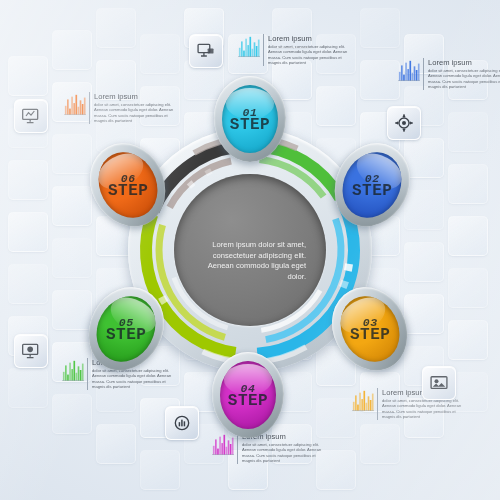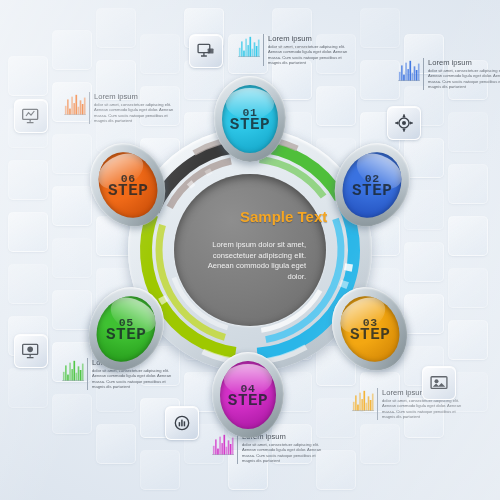--- a/index.html
+++ b/index.html
@@ -129,21 +129,21 @@
     pointer-events:none;
   }
   .step-label {
     position: relative; z-index:2;
     font-family: "Liberation Mono", monospace;
     font-size: 11px; font-weight: bold;
     color: rgba(25,35,40,.80);
     line-height: 12px; text-align:center;
     letter-spacing: .5px;
   }
-  .step-label .num { font-size: 11.5px; display:block; }
+  .step-label .num { font-size: 11.5px; display:block;font-style:italic; }
   .step-label .word { font-size: 16px; display:block; }
 </style>
 </head>
 <body>
 
 <div id="bg"></div>
 
 <div id="tiles">
     <div class="tile" style="left:8px;top:56px;width:40px;height:40px;opacity:0.63"></div>
     <div class="tile" style="left:8px;top:108px;width:40px;height:40px;opacity:0.30"></div>
@@ -260,21 +260,20 @@
       <path d="M 221.03 135.92 A 100 100 0 0 1 219.81 142.79" fill="none" stroke="#ffffff" stroke-width="8" opacity="0.85"></path>
       <path d="M 217.11 152.90 A 100 100 0 0 1 214.72 159.46" fill="none" stroke="#ffffff" stroke-width="8" opacity="0.5"></path>
       <path d="M 37.20 174.99 A 100 100 0 0 1 33.71 168.95" fill="none" stroke="#ffffff" stroke-width="8" opacity="0.6"></path>
       <path d="M 60.87 58.70 A 88 88 0 0 1 65.43 54.59" fill="none" stroke="#ffffff" stroke-width="6" opacity="0.5"></path>
       <path d="M 78.00 45.79 A 88 88 0 0 1 83.42 42.91" fill="none" stroke="#ffffff" stroke-width="6" opacity="0.3"></path>
     </svg>
 
   <div id="hub-core">
     <div id="core-para">Lorem ipsum dolor sit amet, consectetuer adipiscing elit. Aenean commodo ligula eget dolor.</div>
   </div>
-  <div id="sample-text">Sample Text</div>
 </div>
 
 <div id="steps-layer">
     <div class="step" style="left:214px;top:76px;transform:rotate(0deg)">
       <div class="step-shell"></div>
       <div class="step-inner" style="background:radial-gradient(circle at 35% 28%, #2ec7e8 0%, #2ec7e8 40%, #0e9ec1 100%)">
         <div class="step-gloss"></div>
         <div class="step-label" style="transform:rotate(0deg)">
           <span class="num">01</span>
           <span class="word">STEP</span>

